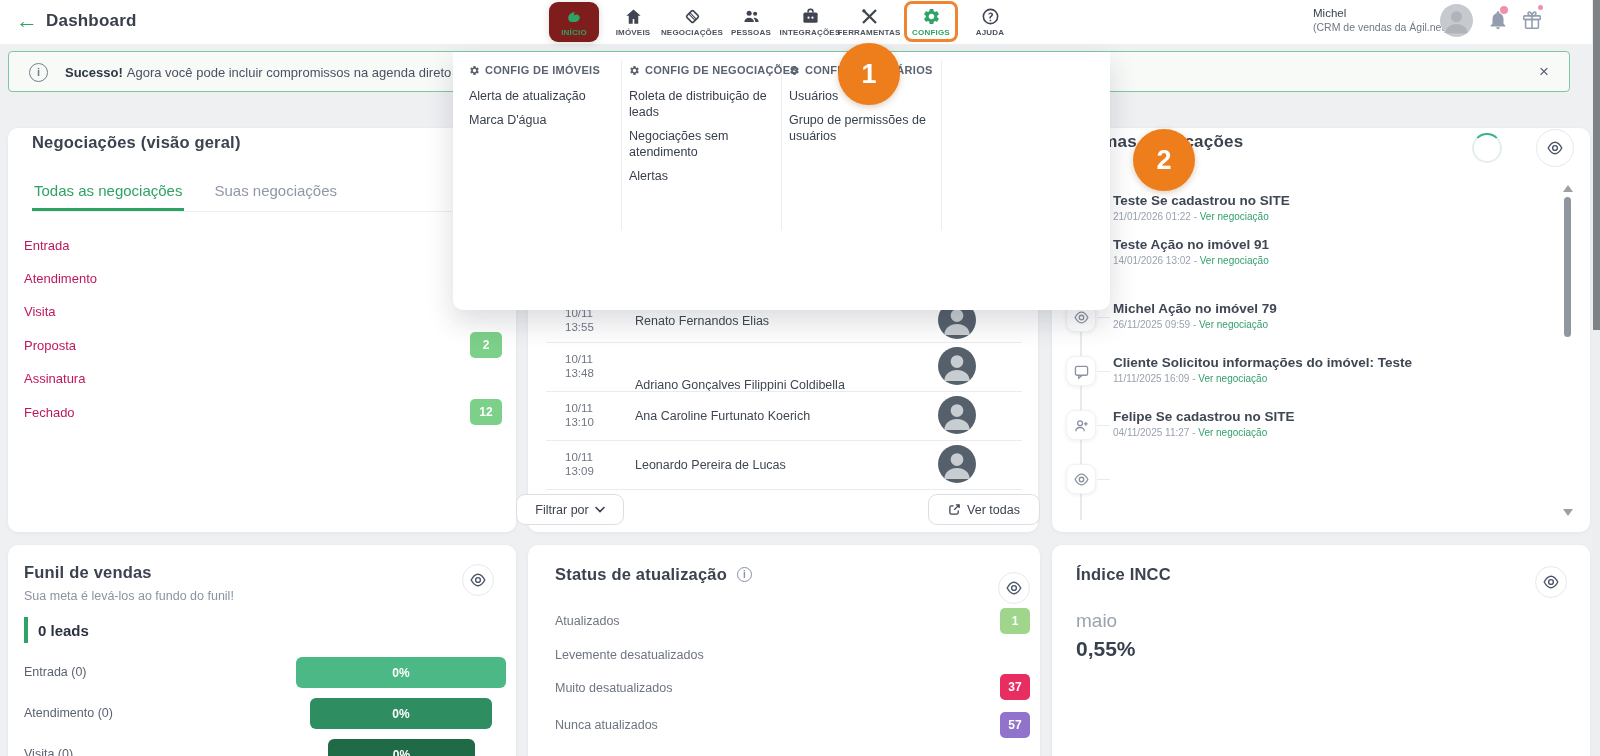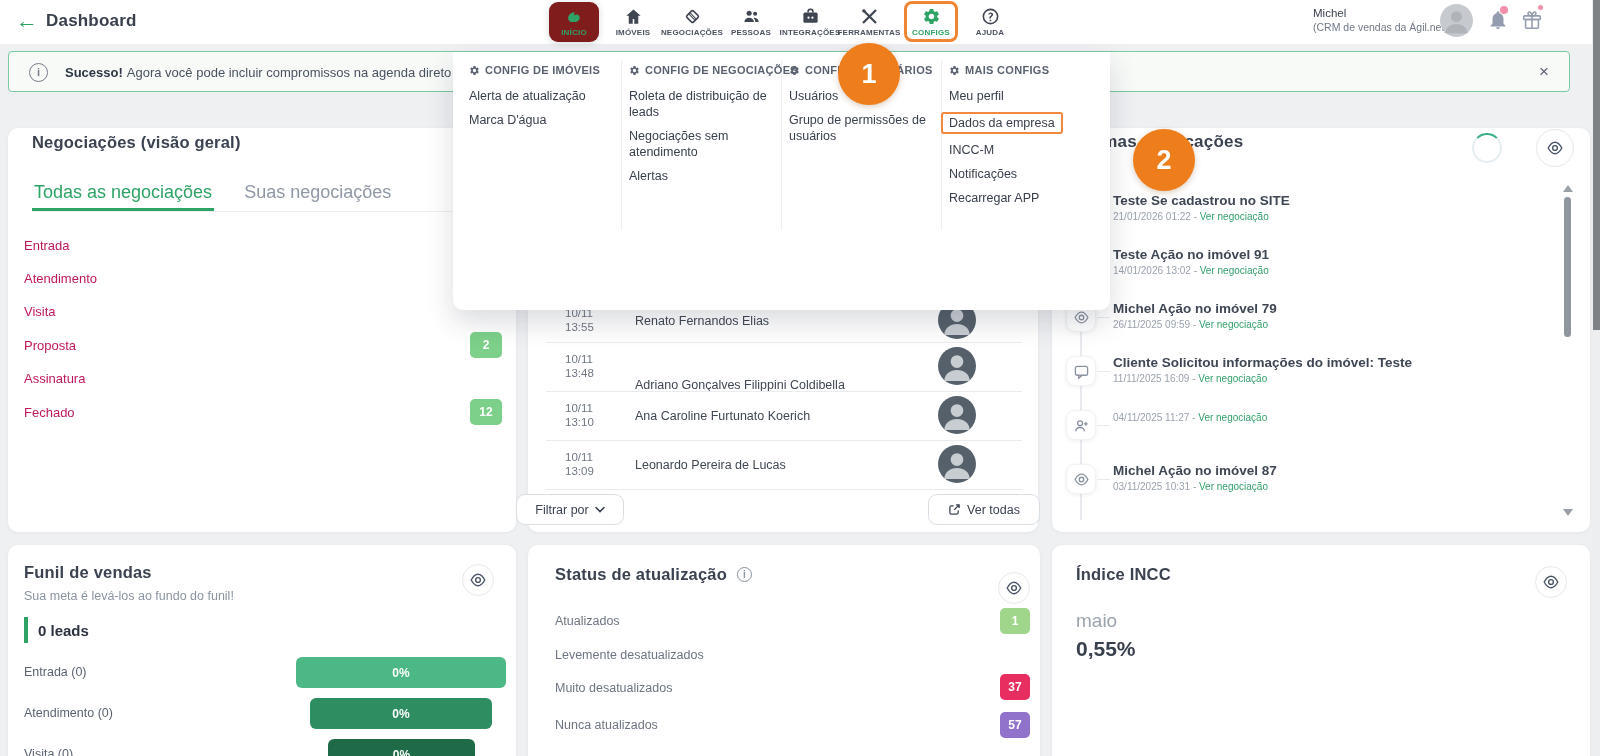--- a/index.html
+++ b/index.html
@@ -34,21 +34,21 @@
   .banner .close-x { position:absolute; right:20px; top:10px; font-size:17px; color:#5b6270; cursor:pointer; }
 
   
   .panel { position:absolute; background:#fff; border-radius:10px; box-shadow:0 1px 4px rgba(30,40,50,.05); }
   .panel-title { font-size:16.5px; font-weight:700; color:#3b4250; letter-spacing:.2px; }
   .eye-btn { position:absolute; border:1px solid #e6e9ee; border-radius:50%; background:#fff; display:flex; align-items:center; justify-content:center; color:#4a5568; cursor:pointer; }
   .eye-btn svg { width:16px; height:16px; }
 
   
   .tabs { position:absolute; left:24px; right:24px; top:178px; height:34px; border-bottom:1px solid #eceef0; display:flex; gap:28px; }
-  .tab { font-size:18px; padding:4px 2px 20px 2px; color:#8f98a6; cursor:pointer; }
+  .tab { font-size:15px; padding:4px 2px 20px 2px; color:#8f98a6; cursor:pointer; }
   .tab.active { color:#2ea365; border-bottom:3px solid #2ea365; font-weight:400; }
   .stage-row { position:absolute; left:24px; font-size:13px; color:#be185d; }
   .badge { position:absolute; left:470px; width:32px; height:26px; border-radius:5px; background:#7cd089; color:#fff; font-size:12px; font-weight:700; display:flex; align-items:center; justify-content:center; }
 
   
   .t-row-sep { position:absolute; left:546px; width:476px; height:1px; background:#e9ebee; }
   .t-time { position:absolute; left:565px; width:42px; font-size:11.5px; color:#6f7683; line-height:14px; text-align:left; }
   .t-name { position:absolute; left:635px; font-size:12.5px; color:#3f4753; }
   .t-avatar { position:absolute; left:938px; width:38px; height:38px; border-radius:50%; background:#55606b; overflow:hidden; }
   .t-avatar svg { width:38px; height:38px; color:#c8cdd2; }
@@ -349,21 +349,21 @@
     <div class="act-title">Teste Se cadastrou no SITE</div>
     <div class="act-sub"><span>21/01/2026 01:22</span> - <span class="lnk">Ver negociação</span></div>
   </div>
 
   <div class="act-icon" style="top:248px">
       <svg viewBox="0 0 16 16">
         <use href="#sym-eye"></use>
       </svg>
     </div>
   <div class="act-conn" style="top:263px"></div>
-  <div class="act-item" style="top:247px">
+  <div class="act-item" style="top:237px">
     <div class="act-title">Teste Ação no imóvel 91</div>
     <div class="act-sub"><span>14/01/2026 13:02</span> - <span class="lnk">Ver negociação</span></div>
   </div>
 
   <div class="act-icon" style="top:302px">
       <svg viewBox="0 0 16 16">
         <use href="#sym-eye"></use>
       </svg>
     </div>
   <div class="act-conn" style="top:317px"></div>
@@ -383,33 +383,30 @@
     <div class="act-sub"><span>11/11/2025 16:09</span> - <span class="lnk">Ver negociação</span></div>
   </div>
 
   <div class="act-icon" style="top:410px">
       <svg viewBox="0 0 16 16">
         <use href="#sym-person-add"></use>
       </svg>
     </div>
   <div class="act-conn" style="top:425px"></div>
   <div class="act-item" style="top:409px">
+    <div class="act-title">Felipe Se cadastrou no SITE</div>
     <div class="act-sub"><span>04/11/2025 11:27</span> - <span class="lnk">Ver negociação</span></div>
   </div>
 
   <div class="act-icon" style="top:464px">
       <svg viewBox="0 0 16 16">
         <use href="#sym-eye"></use>
       </svg>
     </div>
   <div class="act-conn" style="top:479px"></div>
-  <div class="act-item" style="top:463px">
-    <div class="act-title">Michel Ação no imóvel 87</div>
-    <div class="act-sub"><span>03/11/2025 10:31</span> - <span class="lnk">Ver negociação</span></div>
-  </div>
 
   <div class="vscroll-up" style="top:185px"></div>
   <div class="vscroll-thumb" style="top:197px;height:140px"></div>
   <div class="vscroll-dn" style="top:509px"></div>
 
   <div class="panel" style="left:8px;top:545px;width:508px;height:240px"></div>
   <span class="panel-title" style="position:absolute;left:24px;top:563px">Funil de vendas</span>
   <div class="eye-btn" style="left:462px;top:564px;width:32px;height:32px">
       <svg viewBox="0 0 16 16">
         <use href="#sym-eye"></use>
@@ -483,33 +480,20 @@
       <div class="dd-head">
           <svg viewBox="0 0 24 24">
             <use href="#sym-gear"></use>
           </svg>
           <span>CONFIG DE USUÁRIOS</span>
         </div>
       <div class="dd-item">Usuários</div>
       <div class="dd-item">Grupo de permissões de usuários</div>
     </div>
 
-    <div class="dd-col" style="left:496px">
-      <div class="dd-head">
-          <svg viewBox="0 0 24 24">
-            <use href="#sym-gear"></use>
-          </svg>
-          <span>MAIS CONFIGS</span>
-        </div>
-      <div class="dd-item">Meu perfil</div>
-      <div><span class="dd-item hl">Dados da empresa</span></div>
-      <div class="dd-item">INCC-M</div>
-      <div class="dd-item">Notificações</div>
-      <div class="dd-item">Recarregar APP</div>
-    </div>
   </div>
 
   <div class="ann-rect" style="left:904px;top:1px;width:54px;height:41px"></div>
   <div class="ann-circle" style="left:838px;top:43px">1</div>
   <div class="ann-circle" style="left:1133px;top:129px">2</div>
 
   <div class="pg-track"></div>
   <div class="pg-thumb"></div>
 
 </div>

